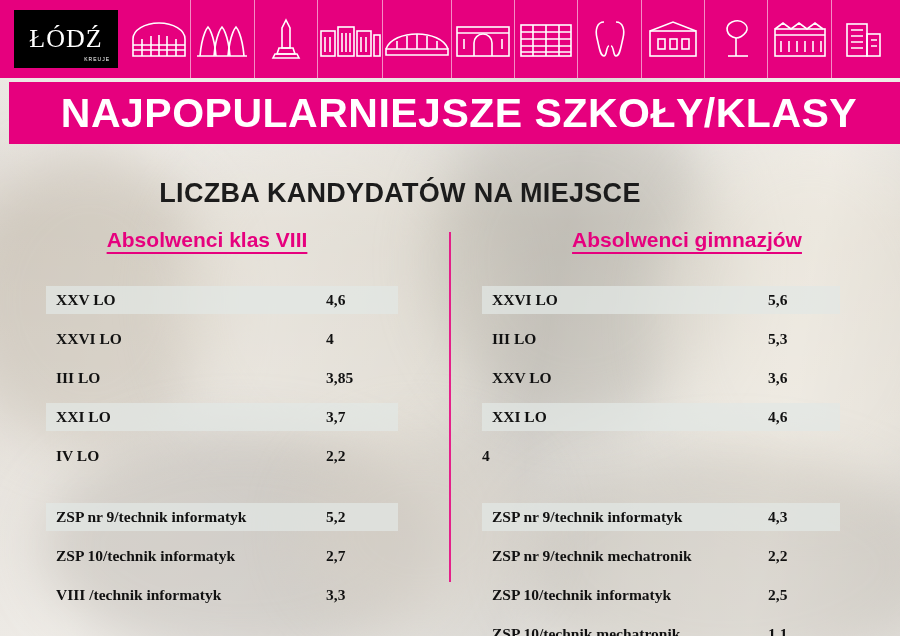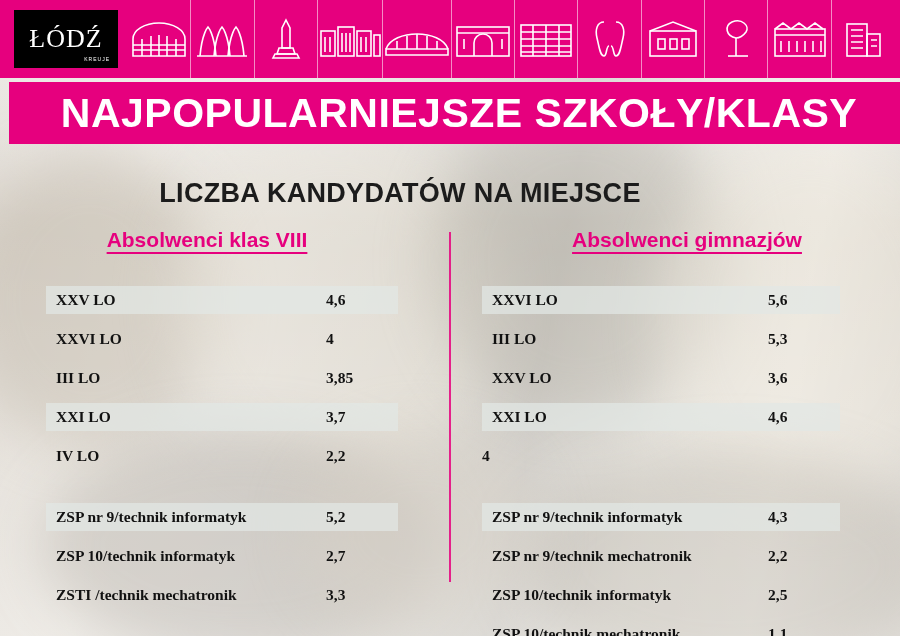--- a/index.html
+++ b/index.html
@@ -334,21 +334,21 @@
 
         <div class="row alt">
           <span class="name">ZSP nr 9/technik informatyk</span>
           <span class="val">5,2</span>
         </div>
         <div class="row">
           <span class="name">ZSP 10/technik informatyk</span>
           <span class="val">2,7</span>
         </div>
         <div class="row">
-          <span class="name">ZSTI /technik mechatronik</span>
+          <span class="name">VIII /technik informatyk</span>
           <span class="val">3,3</span>
         </div>
       </div>
     </div>
 
     <div class="col col-right">
       <div class="col-head">Absolwenci gimnazjów</div>
 
       <div class="table">
         <div class="row alt">

